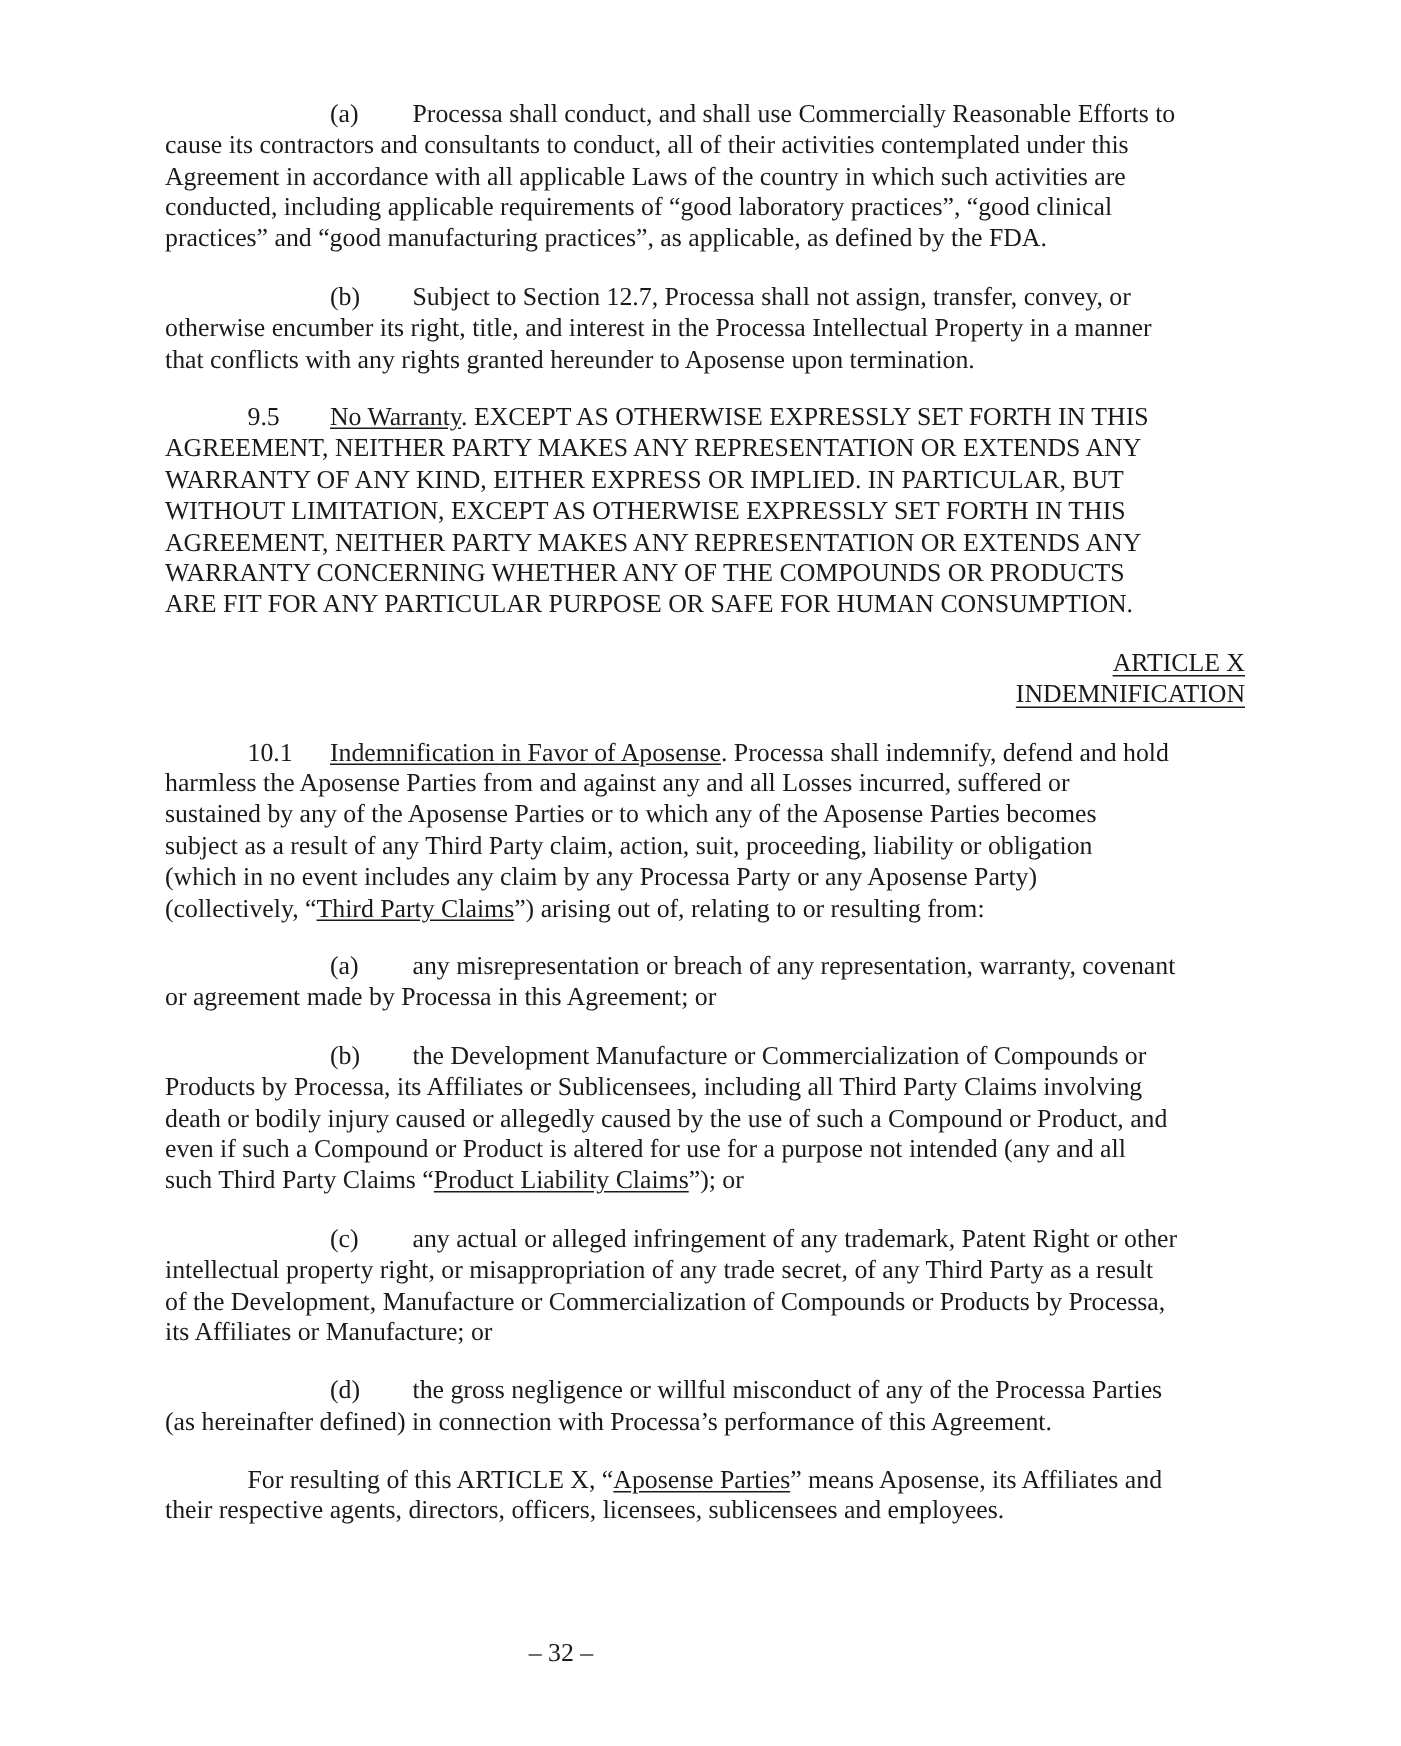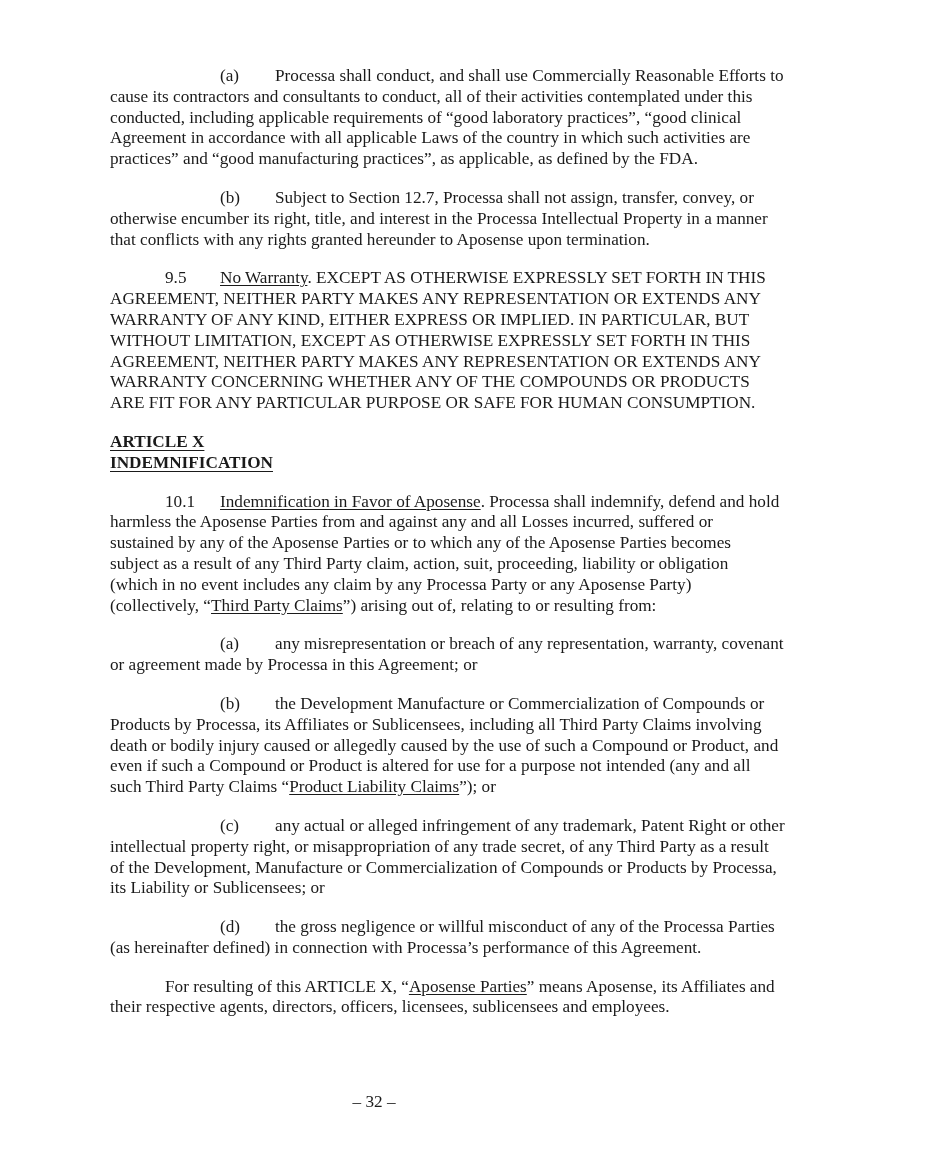--- a/index.html
+++ b/index.html
@@ -43,22 +43,22 @@
     .sec-num {
       display: inline-block;
       width: 55px;
     }
     .u {
       text-decoration: underline;
       text-underline-offset: 2px;
       text-align: center;
     }
     .heading {
-      text-align: left;
-      font-weight: bold;
+      text-align: right;
+      font-weight: normal;
       margin: 2px 0 18px 0;
     }
     .heading .line {
       text-decoration: underline;
       text-underline-offset: 3px;
     }
     .page-number {
       position: absolute;
       left: 0;
       width: 748px;
@@ -68,22 +68,22 @@
     #p95 { margin-top: 0; }
   </style>
 </head>
 <body>
 
 <div class="page">
 
   <p class="para">
     <span class="line indent-sub"><span class="label">(a)</span><span>Processa shall conduct, and shall use Commercially Reasonable Efforts to</span></span>
     <span class="line">cause its contractors and consultants to conduct, all of their activities contemplated under this</span>
+    <span class="line">Agreement in accordance with all applicable Laws of the country in which such activities are</span>
     <span class="line">conducted, including applicable requirements of “good laboratory practices”, “good clinical</span>
-    <span class="line">Agreement in accordance with all applicable Laws of the country in which such activities are</span>
     <span class="line">practices” and “good manufacturing practices”, as applicable, as defined by the FDA.</span>
   </p>
 
   <p class="para">
     <span class="line indent-sub"><span class="label">(b)</span><span>Subject to Section 12.7, Processa shall not assign, transfer, convey, or</span></span>
     <span class="line">otherwise encumber its right, title, and interest in the Processa Intellectual Property in a manner</span>
     <span class="line">that conflicts with any rights granted hereunder to Aposense upon termination.</span>
   </p>
 
   <p class="para" id="p95">
@@ -120,21 +120,21 @@
     <span class="line">Products by Processa, its Affiliates or Sublicensees, including all Third Party Claims involving</span>
     <span class="line">death or bodily injury caused or allegedly caused by the use of such a Compound or Product, and</span>
     <span class="line">even if such a Compound or Product is altered for use for a purpose not intended (any and all</span>
     <span class="line"><span>such Third Party Claims “</span><span class="u">Product Liability Claims</span><span>”); or</span></span>
   </p>
 
   <p class="para">
     <span class="line indent-sub"><span class="label">(c)</span><span>any actual or alleged infringement of any trademark, Patent Right or other</span></span>
     <span class="line">intellectual property right, or misappropriation of any trade secret, of any Third Party as a result</span>
     <span class="line">of the Development, Manufacture or Commercialization of Compounds or Products by Processa,</span>
-    <span class="line">its Liability or Sublicensees; or</span>
+    <span class="line">its Affiliates or Manufacture; or</span>
   </p>
 
   <p class="para">
     <span class="line indent-sub"><span class="label">(d)</span><span>the gross negligence or willful misconduct of any of the Processa Parties</span></span>
     <span class="line">(as hereinafter defined) in connection with Processa’s performance of this Agreement.</span>
   </p>
 
   <p class="para">
     <span class="line indent-sec"><span>For resulting of this ARTICLE X, “</span><span class="u">Aposense Parties</span><span>” means Aposense, its Affiliates and</span></span>
     <span class="line">their respective agents, directors, officers, licensees, sublicensees and employees.</span>

